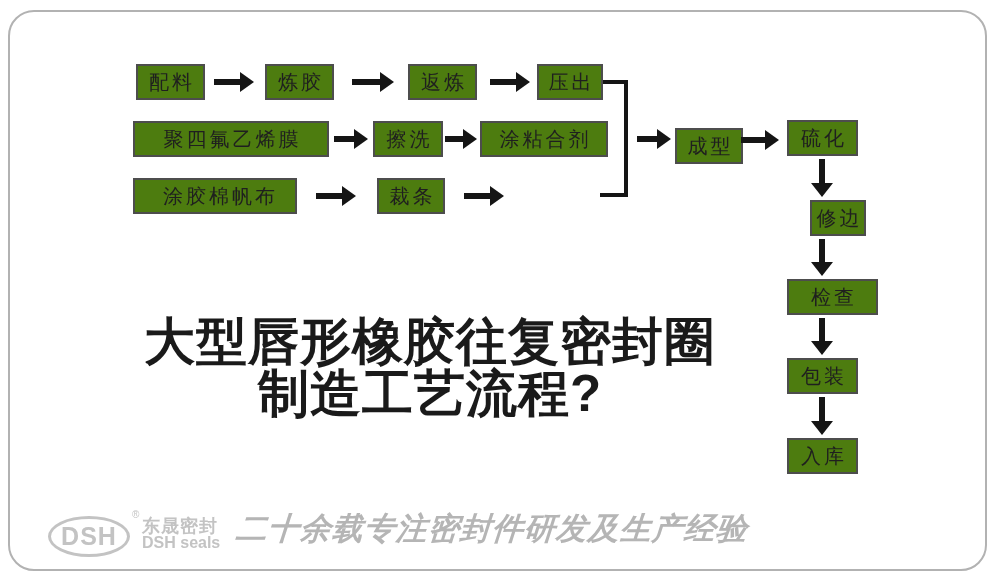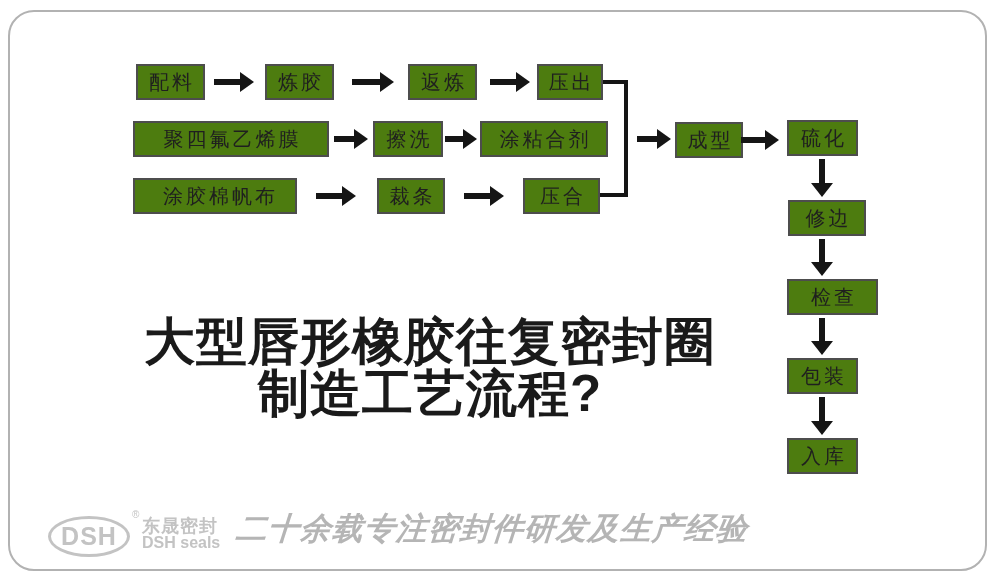--- a/index.html
+++ b/index.html
@@ -114,42 +114,41 @@
   <div class="box" style="left:133px;top:178px;width:164px;padding-left:8px;">涂胶棉帆布</div>
   <div class="arrow-h" style="left:316px;top:186px;width:40px;">
       <i class="shaft"></i>
       <i class="head"></i>
     </div>
   <div class="box" style="left:377px;top:178px;width:68px;">裁条</div>
   <div class="arrow-h" style="left:464px;top:186px;width:40px;">
       <i class="shaft"></i>
       <i class="head"></i>
     </div>
-  <div class="box" style="left:523px;top:178px;width:77px;">压合</div>
 
   <div class="seg" style="left:603px;top:80px;width:25px;height:4px;"></div>
   <div class="seg" style="left:624px;top:80px;width:4px;height:117px;"></div>
   <div class="seg" style="left:600px;top:193px;width:28px;height:4px;"></div>
 
   <div class="arrow-h" style="left:637px;top:129px;width:34px;">
       <i class="shaft"></i>
       <i class="head"></i>
     </div>
-  <div class="box" style="left:675px;top:122px;width:68px;">成型</div>
+  <div class="box" style="left:675px;top:128px;width:68px;">成型</div>
   <div class="arrow-h" style="left:741px;top:130px;width:38px;">
       <i class="shaft"></i>
       <i class="head"></i>
     </div>
   <div class="box" style="left:787px;top:120px;width:71px;">硫化</div>
 
   <div class="arrow-v" style="left:811px;top:159px;height:38px;">
       <i class="shaft"></i>
       <i class="head"></i>
     </div>
-  <div class="box" style="left:788px;top:200px;width:78px;">修边</div>
+  <div class="box" style="left:810px;top:200px;width:56px;">修边</div>
   <div class="arrow-v" style="left:811px;top:239px;height:37px;">
       <i class="shaft"></i>
       <i class="head"></i>
     </div>
   <div class="box" style="left:787px;top:279px;width:91px;">检查</div>
   <div class="arrow-v" style="left:811px;top:318px;height:37px;">
       <i class="shaft"></i>
       <i class="head"></i>
     </div>
   <div class="box" style="left:787px;top:358px;width:71px;">包装</div>

